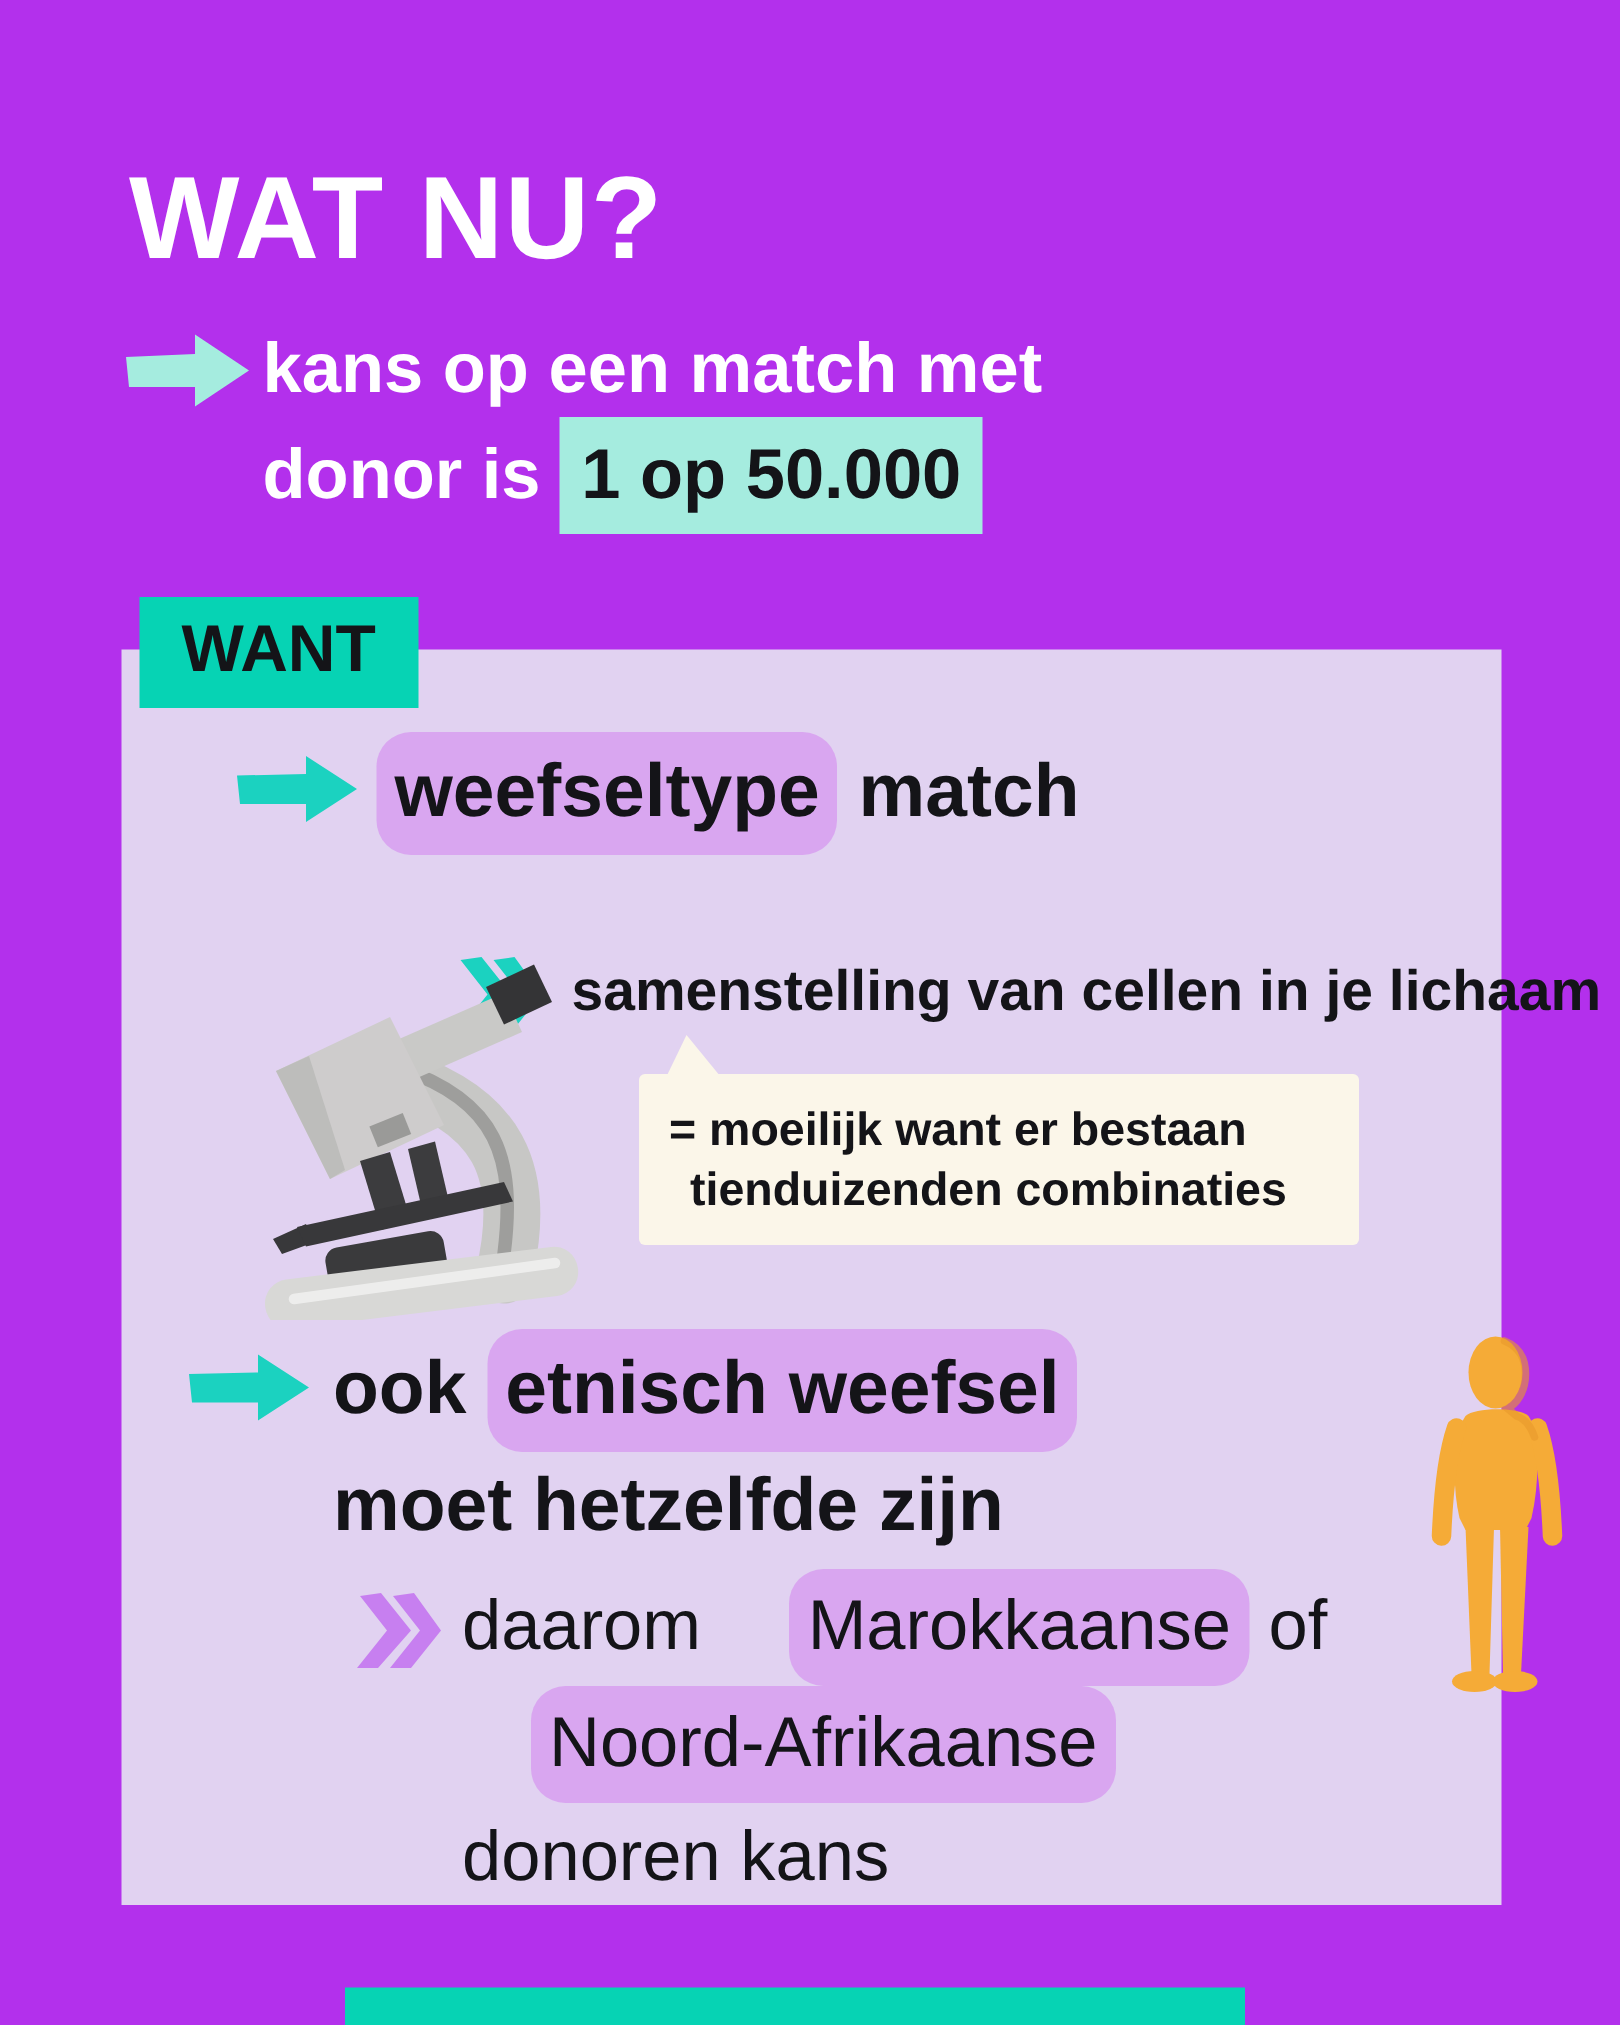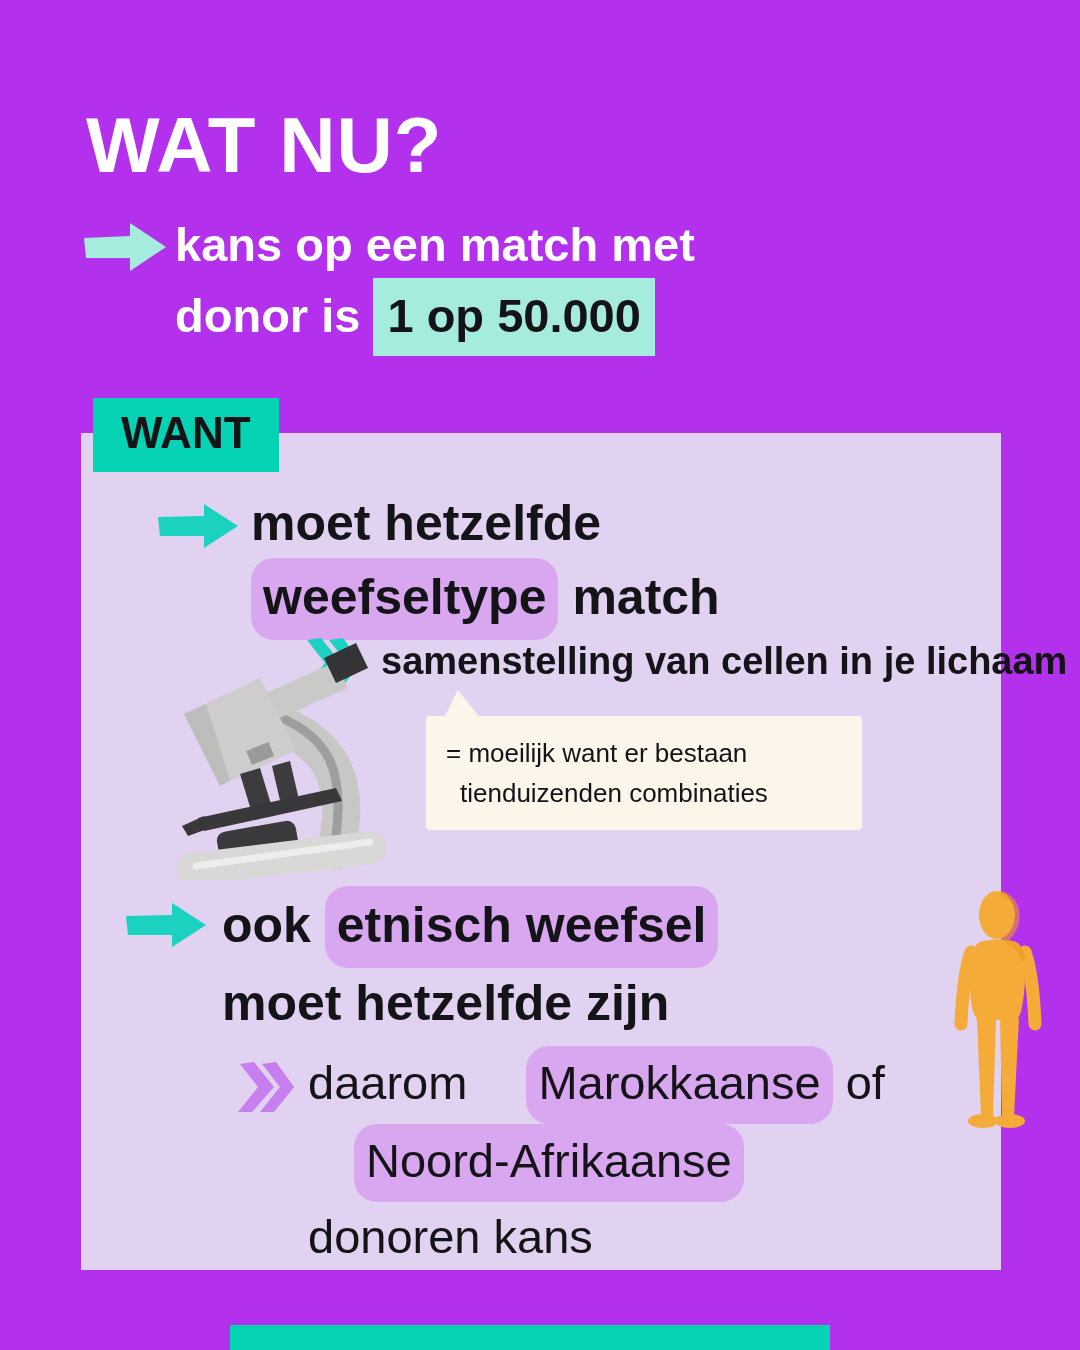--- a/index.html
+++ b/index.html
@@ -85,24 +85,24 @@
   .sub2-chevron{left:238px; top:1060px;}
 
   .sub1-text{
     left:381px; top:640px;
     font-size:38px; font-weight:800;
     color:var(--text-black);
     white-space:nowrap;
   }
 
   .bubble{
-    left:426px; top:716px; width:436px; height:114px;
+    left:426px; top:716px; width:480px; height:114px;
     background:var(--bubble-cream);
     border-radius:4px;
-    font-size:26px; font-weight:400; line-height:40px;
+    font-size:31px; font-weight:700; line-height:40px;
     padding:17px 10px 0 20px;
     color:var(--text-black);
     white-space:nowrap;
   }
   .bubble-tail{
     left:440px; top:690px; width:52px; height:28px;
     background:var(--bubble-cream);
     clip-path:polygon(8% 100%, 34% 0, 78% 100%);
   }
   .bubble-line2{padding-left:14px;}
@@ -136,21 +136,20 @@
   <div><span>donor is</span> <span class="mint-hl">1 op 50.000</span></div>
 </div>
 
 <div class="abs card"></div>
 <div class="abs badge">WANT</div>
 
 <svg class="abs bullet-arrow b1-arrow" viewBox="0 0 82 48">
   <polygon points="0,15 46,14 46,2 80,24 46,46 46,34 2,34" fill="#1bd2c0"></polygon>
 </svg>
 <div class="abs bullet-text b1-text">
-  <div>moet hetzelfde</div>
   <div><span class="lilac-hl">weefseltype</span> <span>match</span></div>
 </div>
 
 <svg class="abs chevron sub1-chevron" viewBox="0 0 56 54">
   <g fill="#1bd2c0">
     <polygon points="2,4 16,2 36,27 14,52 0,52 20,27"></polygon>
     <polygon points="24,4 38,2 56,27 36,52 22,52 42,27"></polygon>
   </g>
 </svg>
 <div class="abs sub1-text">samenstelling van cellen in je lichaam</div>

